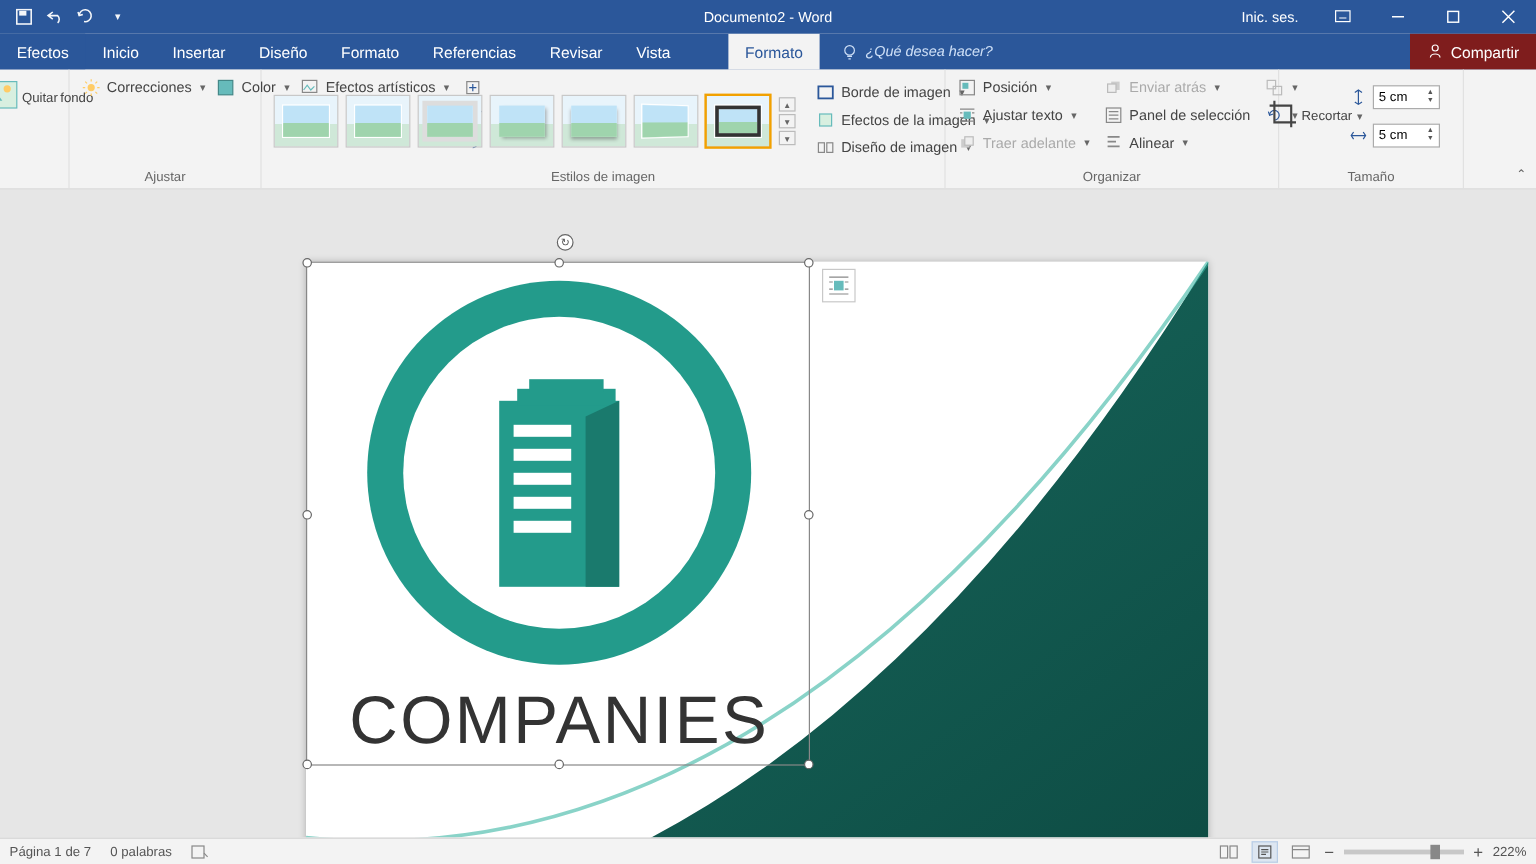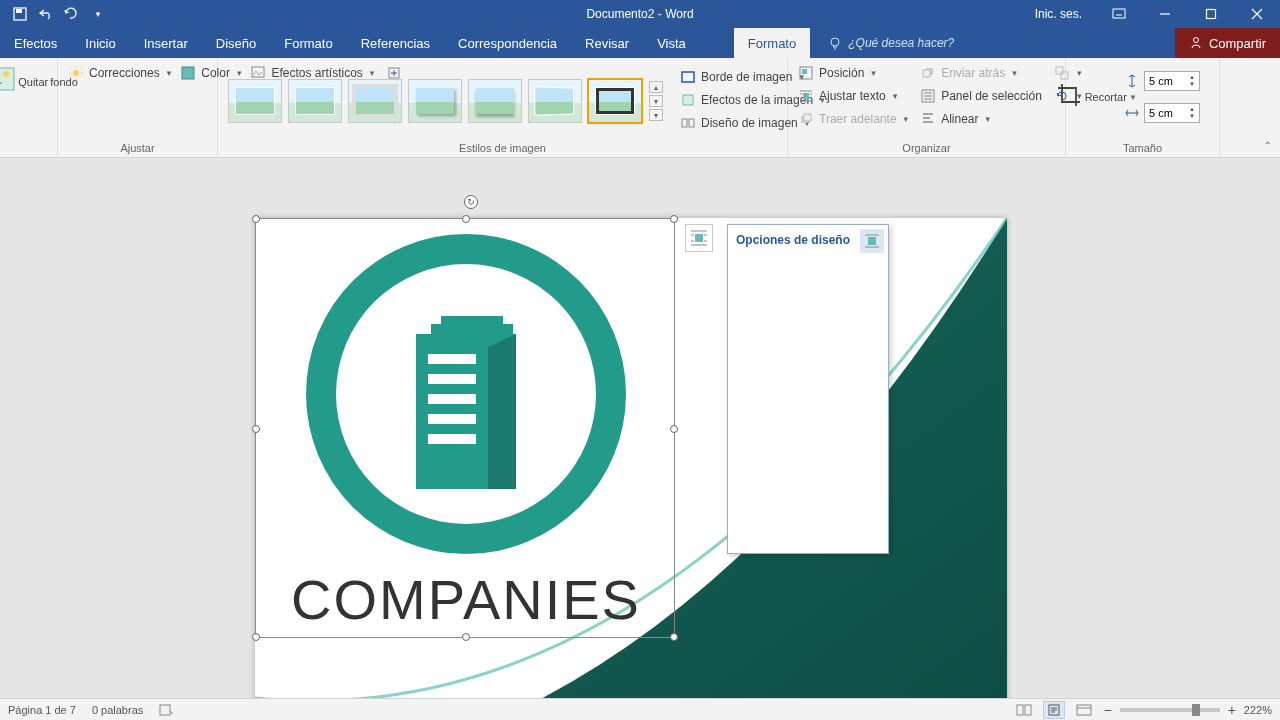--- a/index.html
+++ b/index.html
@@ -122,21 +122,20 @@
   </div>
 </div>
 
 <div class="tabs-row">
   <div class="file-tab">Efectos</div>
   <div class="tab">Inicio</div>
   <div class="tab">Insertar</div>
   <div class="tab">Diseño</div>
   <div class="tab">Formato</div>
   <div class="tab">Referencias</div>
-  <div class="tab">Correspondencia</div>
   <div class="tab">Revisar</div>
   <div class="tab">Vista</div>
   <div class="spacer-ctx"></div>
   <div class="tab active contextual-tab">Formato</div>
   <div class="tellme">
     <span class="bulb">
         <svg width="14" height="14">
           <circle cx="7" cy="6" r="4" fill="none" stroke="#cfe0f7"></circle>
           <path d="M5 11 H9 M6 13 H8" stroke="#cfe0f7"></path>
         </svg>
@@ -484,31 +483,20 @@
       <div class="rot-handle">↻</div>
     </div>
 
     <div class="layout-btn">
       <svg width="20" height="20">
           <rect x="6" y="6" width="8" height="8" fill="#6bb"></rect>
           <path d="M2 3h16M2 17h16M2 7h3M15 7h3M2 13h3M15 13h3" stroke="#888"></path>
         </svg>
     </div>
 
-    <div class="layout-pop">
-      <div class="lp-head">
-        <span>Opciones de diseño</span>
-        <span class="lp-icon">
-            <svg width="18" height="18">
-              <rect x="5" y="5" width="8" height="8" fill="#6bb"></rect>
-              <path d="M2 3h14M2 15h14" stroke="#888"></path>
-            </svg>
-          </span>
-      </div>
-    </div>
   </div>
 </div>
 
 <div class="statusbar">
   <span>Página 1 de 7</span>
   <span>0 palabras</span>
   <span>
       <svg width="16" height="14">
         <rect x="1" y="2" width="10" height="10" fill="none" stroke="#888"></rect>
         <path d="M11 8l3 3" stroke="#888"></path>

